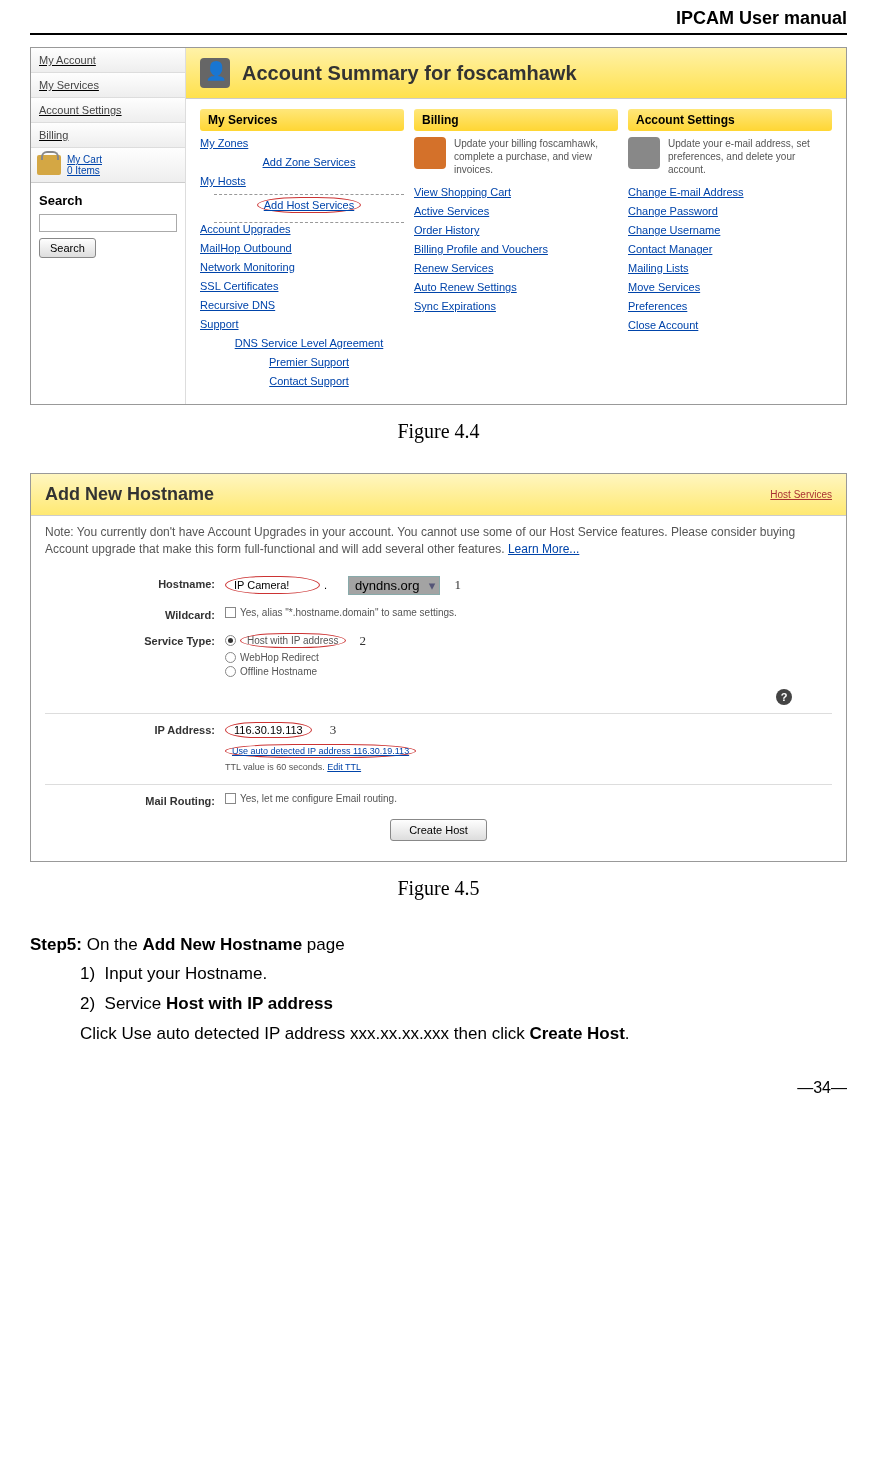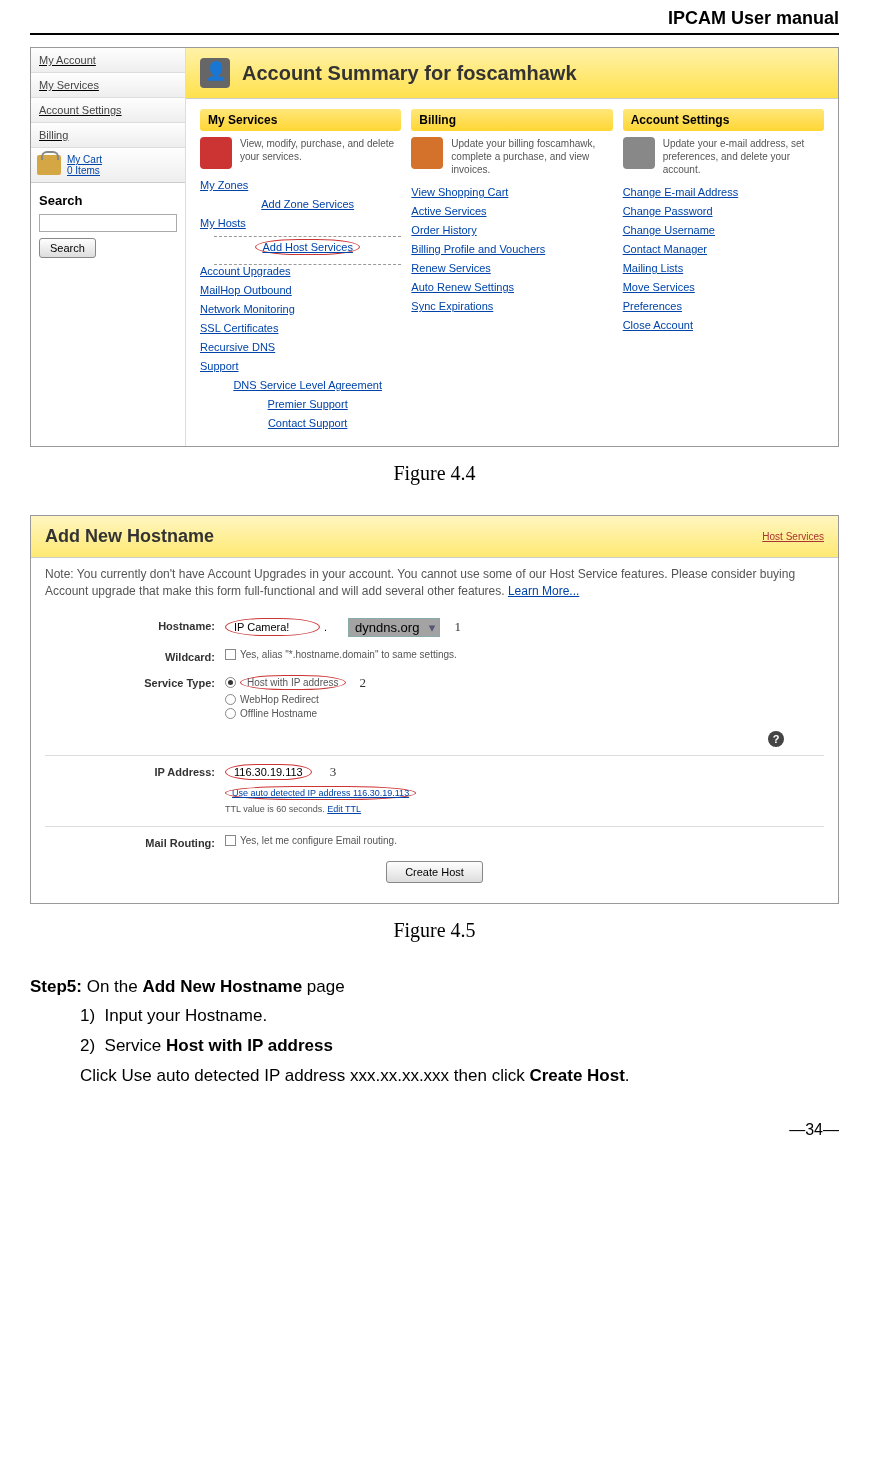--- a/index.html
+++ b/index.html
@@ -1,17 +1,17 @@
 <!DOCTYPE html>
 <html><head>
 <meta charset="utf-8">
 <style>
 * { box-sizing: border-box; margin: 0; padding: 0; }
 body { font-family: Arial, Helvetica, sans-serif; background: #fff; width: 872px; margin: 0 auto; }
-.page { padding: 8px 33px 20px 30px; }
+.page { padding: 8px 25px 20px 30px; }
 .header-title { text-align: right; font-weight: bold; font-size: 18px; border-bottom: 2px solid #000; padding-bottom: 4px; margin-bottom: 12px; }
 .screenshot { border: 1px solid #999; background: #fff; margin-bottom: 8px; font-size: 11px; }
 .fig-caption { text-align: center; font-size: 20px; font-family: 'Times New Roman', serif; margin: 15px 0 30px 0; }
 
 
 .ss1 { display: flex; }
 .ss1-sidebar { width: 155px; background: #fff; border-right: 1px solid #ddd; }
 .ss1-nav { font-size: 11px; text-decoration: underline; }
 .ss1-nav-item { padding: 6px 8px; border-bottom: 1px solid #ddd; background: linear-gradient(#fefefe, #eee); color: #444; }
 .ss1-cart { display: flex; align-items: center; padding: 6px; border-bottom: 1px solid #ccc; background: linear-gradient(#fefefe, #eee); }
@@ -110,24 +110,20 @@
       </div>
     </div>
     <div class="ss1-main">
       <div class="ss1-banner">
         <span class="ss1-banner-icon"></span>
         <span class="ss1-banner-title">Account Summary for foscamhawk</span>
       </div>
       <div class="ss1-cols">
         <div class="ss1-col">
           <div class="ss1-col-header">My Services</div>
-          <div class="ss1-col-desc">
-            <span class="ss1-col-desc-icon red"></span>
-            <span class="ss1-col-desc-text">View, modify, purchase, and delete your services.</span>
-          </div>
           <div class="ss1-links">
             <a>My Zones</a>
             <a class="indent">Add Zone Services</a>
             <a>My Hosts</a>
             <span class="indent dotted-row"><a class="highlighted">Add Host Services</a></span>
             <a>Account Upgrades</a>
             <a>MailHop Outbound</a>
             <a>Network Monitoring</a>
             <a>SSL Certificates</a>
             <a>Recursive DNS</a>

